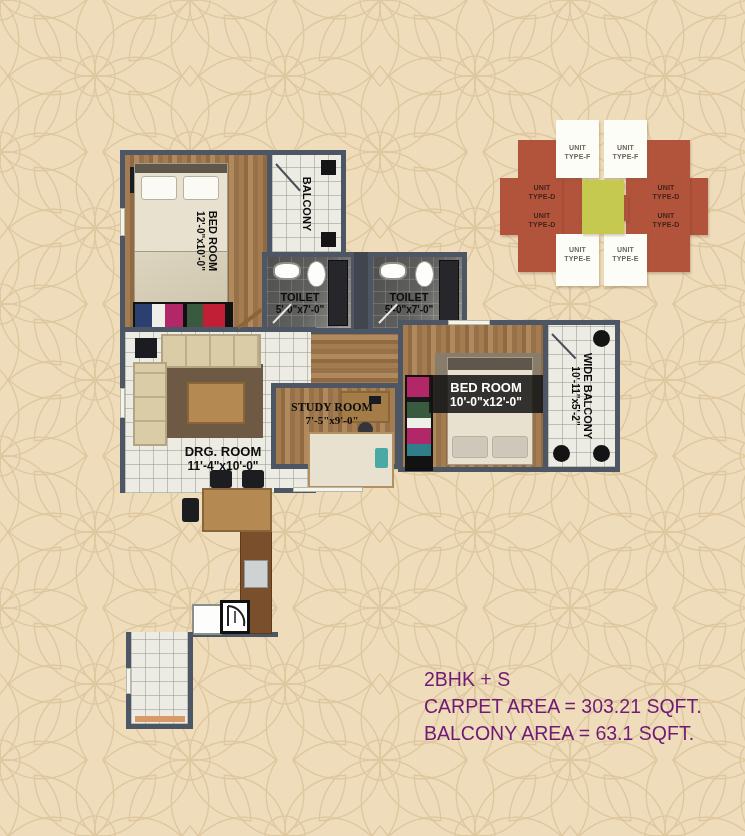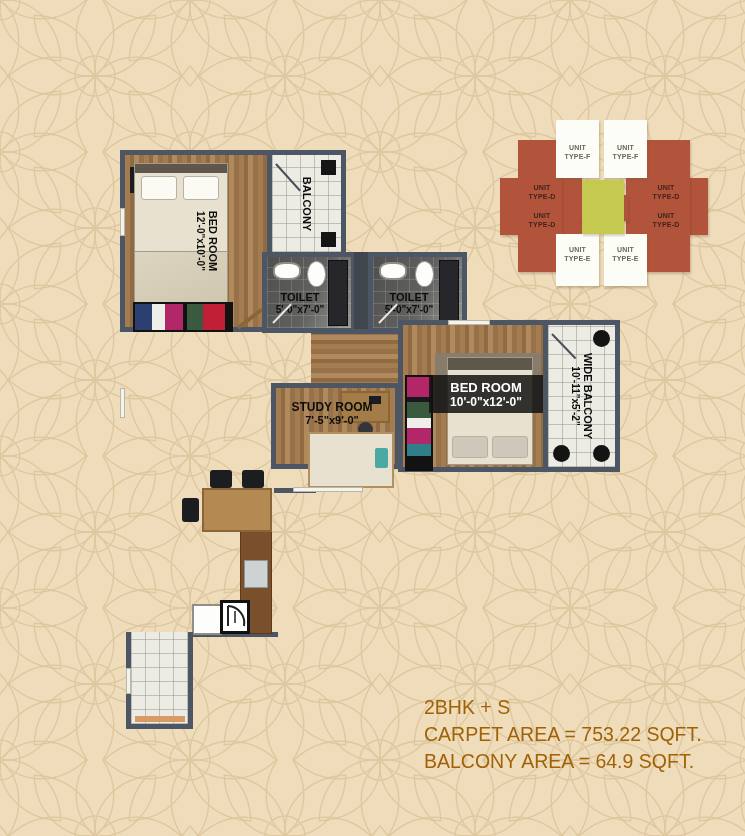--- a/index.html
+++ b/index.html
@@ -55,21 +55,21 @@
   
   #cluster{position:absolute;left:498px;top:118px;width:212px;height:190px;z-index:2;}
   .redblk{position:absolute;background:#b2533c;box-shadow:1px 2px 2px rgba(90,50,30,.25);}
   .whiteblk{position:absolute;background:#fdfdf8;box-shadow:1px 2px 2px rgba(120,100,60,.35);}
   .coreblk{position:absolute;background:#c6c94f;box-shadow:1px 2px 2px rgba(120,100,60,.3);}
   .unit-lbl{position:absolute;text-align:center;font-weight:700;font-size:7px;line-height:1.25;letter-spacing:.2px;}
   .unit-lbl.d{color:#40241a;}
   .unit-lbl.w{color:#6b655a;}
   #cluster-caption{position:absolute;left:0;top:168px;width:212px;text-align:center;font-weight:700;font-size:12px;letter-spacing:.4px;color:#45392b;}
   
-  #info{position:absolute;left:424px;top:694px;z-index:2;color:#a16207;font-size:19.5px;line-height:27px;font-weight:500;}
+  #info{position:absolute;left:424px;top:666px;z-index:2;color:#701a75;font-size:19.5px;line-height:27px;font-weight:500;}
 </style>
 </head>
 <body>
 
 <svg id="bg-pattern" width="745" height="836">
   <defs>
     <g id="flower" fill="none" stroke="#dcc49a" stroke-width="1.4" opacity="0.85">
       <path d="M0 0C24 -20 26 -58 0 -86C-26 -58 -24 -20 0 0"></path>
       <path transform="rotate(45)" d="M0 0C24 -20 26 -58 0 -86C-26 -58 -24 -20 0 0"></path>
       <path transform="rotate(90)" d="M0 0C24 -20 26 -58 0 -86C-26 -58 -24 -20 0 0"></path>
@@ -144,26 +144,37 @@
     <div class="sink" style="left:6px;top:5px;width:24px;height:14px;border-radius:40%;"></div>
     <div class="wc" style="left:42px;top:4px;width:17px;height:24px;"></div>
     <div class="shower" style="right:3px;top:3px;width:18px;height:64px;"></div>
     <div class="lbl" style="position:absolute;left:2px;top:34px;width:68px;">
       <div>TOILET</div>
       <div class="dims">5'-0"x7'-0"</div>
     </div>
     <div class="swing" style="left:6px;bottom:4px;width:26px;background:#e8e6df;transform:rotate(-46deg);"></div>
   </div>
 
+  <div class="room tile" style="left:2px;top:179px;width:196px;height:166px;border-bottom:none;">
+    <div class="dark-item" style="left:10px;top:6px;width:22px;height:20px;"></div>
+    <div class="rug" style="left:40px;top:32px;width:98px;height:74px;"></div>
+    <div class="sofa" style="left:36px;top:2px;width:96px;height:30px;"></div>
+    <div class="sofa vert" style="left:8px;top:30px;width:30px;height:80px;"></div>
+    <div class="woodtable" style="left:62px;top:50px;width:54px;height:38px;"></div>
+    <div class="lbl" style="position:absolute;left:28px;top:112px;width:140px;font-size:13px;">
+      <div>DRG. ROOM</div>
+      <div class="dims" style="font-size:12px;">11'-4"x10'-0"</div>
+    </div>
+  </div>
   <div class="window" style="left:2px;top:240px;width:5px;height:30px;"></div>
   <div class="wallpatch" style="left:156px;top:340px;width:42px;height:5px;"></div>
 
   <div class="abs wood-h" style="left:193px;top:181px;width:92px;height:58px;border-top:5px solid #4d5665;"></div>
 
-  <div class="room wood-v" style="left:153px;top:235px;width:129px;height:86px;">
+  <div class="room wood-v" style="left:153px;top:235px;width:129px;height:86px;font-family:Liberation Serif, serif;">
     <div class="woodtable" style="right:5px;top:3px;width:46px;height:28px;background:#a37c48;"></div>
     <div class="dark-item" style="right:14px;top:8px;width:12px;height:8px;"></div>
     <div class="chair" style="right:22px;top:34px;width:15px;height:15px;border-radius:50%;background:#34353a;"></div>
     <div class="bed" style="left:32px;top:44px;width:82px;height:52px;border:2px solid #b2915f;">
       <div style="position:absolute;right:4px;top:14px;width:13px;height:20px;background:#4aa9a2;border-radius:2px;"></div>
     </div>
     <div class="lbl" style="position:absolute;left:0px;top:12px;width:112px;font-size:12px;">
       <div>STUDY ROOM</div>
       <div class="dims" style="font-size:11px;">7'-5"x9'-0"</div>
     </div>
@@ -273,15 +284,15 @@
   <div class="unit-lbl w" style="left:106px;top:128px;width:43px;">
     <div>UNIT</div>
       <div>TYPE-E</div>
   </div>
 
   <div class="coreblk" style="left:84px;top:62px;width:42px;height:54px;"></div>
 </div>
 
 <div id="info">
   <div>2BHK + S</div>
-  <div>CARPET AREA = 753.22 SQFT.</div>
-  <div>BALCONY AREA = 64.9 SQFT.</div>
+  <div>CARPET AREA = 303.21 SQFT.</div>
+  <div>BALCONY AREA = 63.1 SQFT.</div>
 </div>
 
 </body></html>

